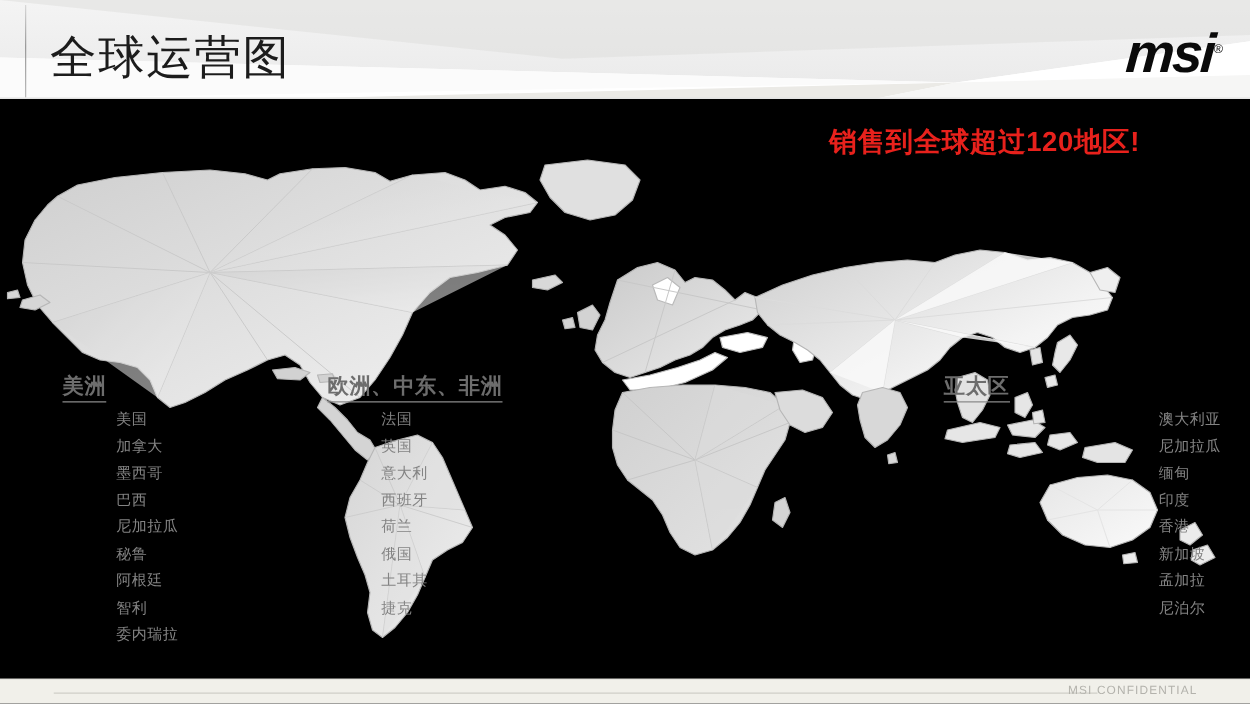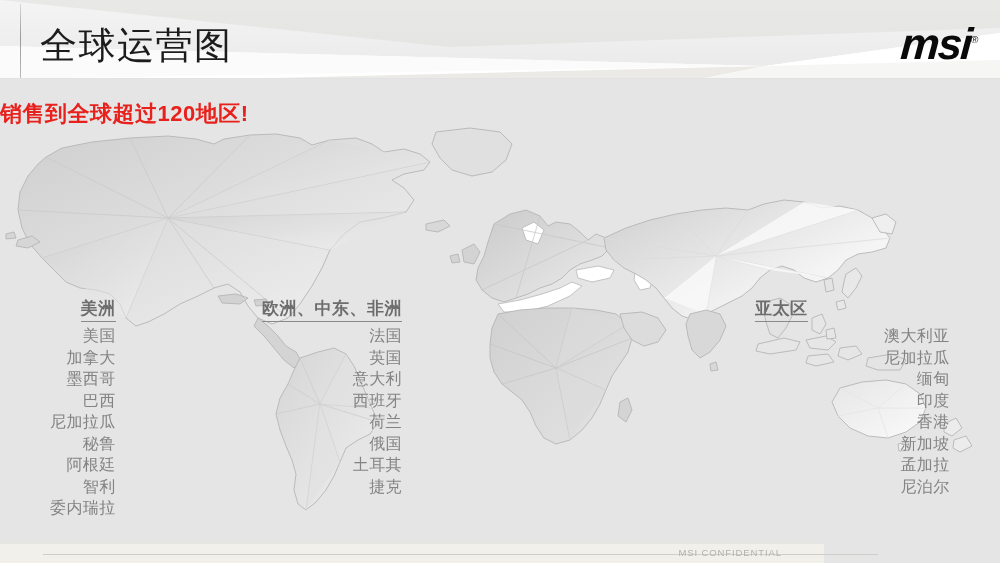--- a/index.html
+++ b/index.html
@@ -9,21 +9,21 @@
     height: 563px;
     overflow: hidden;
     background: #ffffff;
     font-family: "Liberation Sans", "DejaVu Sans", sans-serif;
   }
 
   #slide {
     position: relative;
     width: 1000px;
     height: 563px;
-    background: #e5e5e5;
+    background: #000000;
     overflow: hidden;
   }
 
   
   #header {
     position: absolute;
     left: 0; top: 0;
     width: 1000px; height: 79px;
     background: linear-gradient(180deg, #f4f4f4 0%, #eeeeee 55%, #e9e9e9 100%);
     overflow: hidden;
@@ -81,70 +81,70 @@
     font-weight: 400;
     vertical-align: super;
     letter-spacing: 0;
   }
 
   
   #headline {
     position: absolute;
     left: 0; top: 99px;
     width: 912px;
-    text-align: left;
+    text-align: right;
     font-size: 22px;
     font-weight: 700;
     color: #e8211c;
     letter-spacing: 0.5px;
     white-space: nowrap;
   }
 
   
   #map-wrap {
     position: absolute;
     left: 0; top: 118px;
     width: 1000px; height: 410px;
   }
   #map-wrap svg { display: block; width: 1000px; height: 410px; }
 
   
   .region {
     position: absolute;
-    text-align: right;
   }
   .region-title {
     font-size: 17px;
     font-weight: 700;
     color: #6d6d6d;
     padding-bottom: 1px;
     border-bottom: 1px solid #8a8a8a;
     display: inline-block;
     white-space: nowrap;
     letter-spacing: 0.5px;
   }
   .country-list { margin-top: 3px; }
   .country {
-    font-size: 16px;
+    font-size: 12px;
     line-height: 21.5px;
     color: #838383;
     white-space: nowrap;
     letter-spacing: 0.4px;
+    margin-left: 43px;
   }
 
   #region-americas { left: 50px; top: 297px; }
   #region-emea     { left: 262px; top: 297px; }
   #region-apac     { left: 755px; top: 297px; }
   #region-apac-2   { left: 884px; top: 322px; }
 
   
   #footer {
     position: absolute;
     left: 0; top: 543px;
-    width: 824px; height: 20px;
+    width: 1000px; height: 20px;
     background: #f1f0ea;
     border-top: 1px solid #e6e5df;
   }
   #footer-line {
     position: absolute;
     left: 43px; top: 10px;
     width: 835px; height: 1px;
     background: #cfcec8;
   }
   #footer-text {

